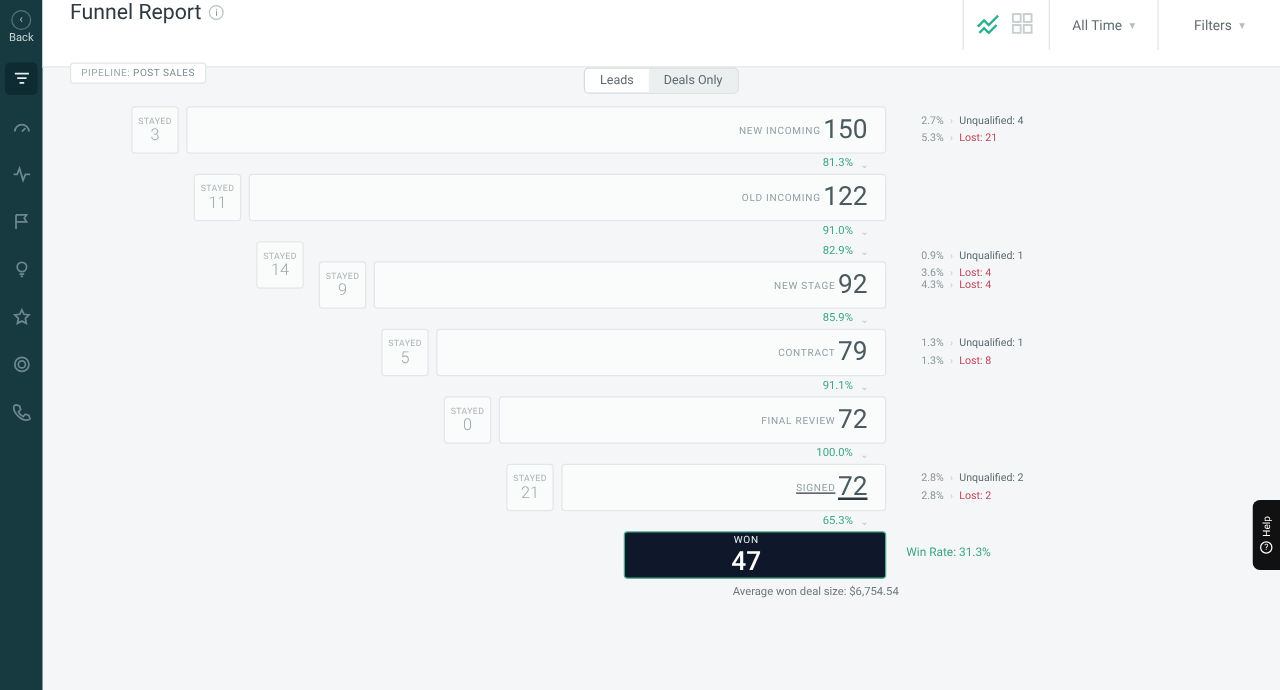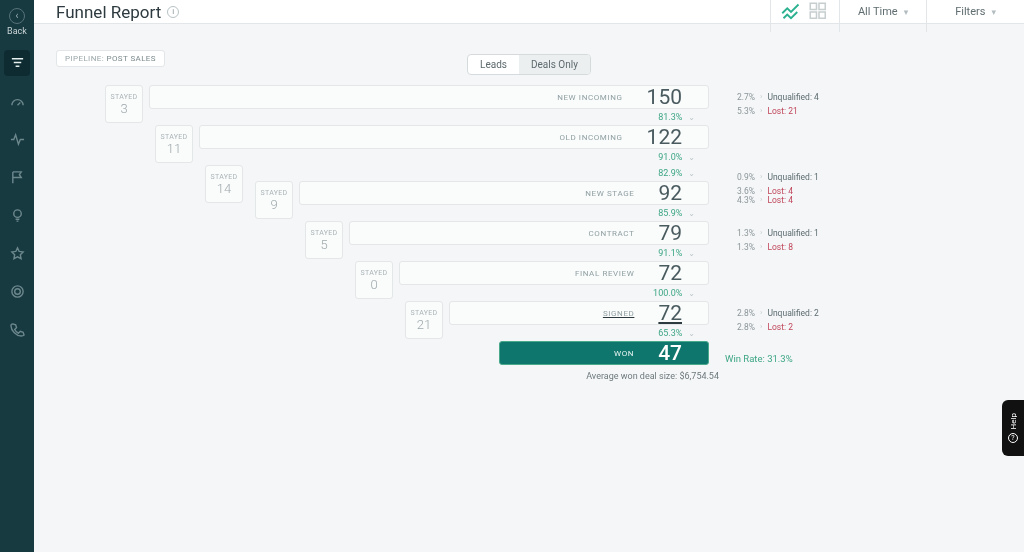--- a/index.html
+++ b/index.html
@@ -7,21 +7,21 @@
 
   
   .sidebar { position:absolute; left:0; top:0; bottom:0; width:34px; background:#173940; display:flex; flex-direction:column; align-items:center; padding-top:4px; }
   .sidebar .back { width:100%; text-align:center; color:#c9d5d7; font-size:9px; padding:4px 0 8px; cursor:pointer; }
   .sidebar .back .circ { width:16px; height:16px; border:1px solid #567379; border-radius:50%; margin:0 auto 2px; color:#9fb6ba; font-size:10px; line-height:14px; }
   .sidebar .item { width:26px; height:26px; margin:6px 0; display:flex; align-items:center; justify-content:center; color:#6c888d; border-radius:4px; cursor:pointer; }
   .sidebar .item.active { background:#0d2b31; color:#e7efef; }
   .sidebar svg { width:15px; height:15px; fill:none; stroke:currentColor; stroke-width:1.5; }
 
   
-  .header { position:absolute; left:34px; right:0; top:0; height:24px; background:#fff; border-bottom:1px solid #e2e6e8; display:flex; align-items:center; }
+  .header { position:absolute; left:34px; right:0; top:0; height:54px; background:#fff; border-bottom:1px solid #e2e6e8; display:flex; align-items:flex-start; }
   .title-wrap { display:flex; align-items:center; gap:6px; padding-left:22px; }
   .title { font-size:17px; font-weight:400; color:#2d3a3f; }
   .info { width:12px; height:12px; border:1px solid #b8c2c5; border-radius:50%; font-size:8px; color:#8a9699; display:flex; align-items:center; justify-content:center; }
   .header-spacer { flex:1; }
   .hbtn { height:40px; border-left:1px solid #e2e6e8; padding:0 18px; display:flex; align-items:center; gap:6px; color:#606d71; cursor:pointer; font-size:11px; }
   .hbtn .chev { color:#b3bdc0; font-size:9px; }
   .viewtoggle { height:40px; border-left:1px solid #e2e6e8; display:flex; align-items:center; padding:0 10px; gap:8px; }
   .vt { width:20px; height:20px; display:flex; align-items:center; justify-content:center; color:#b3bdc0; cursor:pointer; }
   .vt.active { color:#2bb18f; }
 
@@ -36,23 +36,23 @@
   .tabgroup .tab { padding:4px 12px; font-size:10px; color:#5d6a6e; cursor:pointer; }
   .tabgroup .tab.active { background:#eceff0; }
 
   
   .funnel { width:760px; margin:0 auto; }
   .stagewrap { position:relative; margin-bottom:0; }
   .stayed { position:absolute; top:0; width:38px; height:38px; background:#fafbfb; border:1px solid #e3e7e8; border-radius:3px; display:flex; flex-direction:column; align-items:center; justify-content:center; color:#aab4b7; }
   .stayed .slab { font-size:7px; letter-spacing:.3px; }
   .stayed .snum { font-size:13px; font-weight:300; color:#9ea9ac; }
 
-  .bar { height:24px; border-radius:3px; display:flex; align-items:center; justify-content:flex-end; padding-right:26px; gap:24px; position:relative; }
+  .bar { height:38px; border-radius:3px; display:flex; align-items:center; justify-content:flex-end; padding-right:14px; gap:2px; position:relative; }
   .bar.reg { background:#fafbfb; border:1px solid #e3e7e8; }
-  .bar.won { background:#0f766e; border:1px solid #49a98b; }
+  .bar.won { background:#0f172a; border:1px solid #49a98b;flex-direction:column; }
   .bar .slabel { font-size:8px; letter-spacing:.6px; color:#90a0a3; }
   .bar .snum { font-size:21px; font-weight:400; color:#4a5b5f; }
   .bar.won .slabel { color:#e9f6f1; }
   .bar.won .snum { color:#fff; font-weight:500; }
 
   .rate-row { display:flex; justify-content:flex-end; align-items:center; gap:6px; height:16px; padding-right:14px; }
   .rate { color:#3da685; font-size:9px; }
   .rate-chev { color:#bac5c8; font-size:8px; cursor:pointer; }
 
   .side { position:absolute; left:576px; top:0; width:180px; font-size:8.5px; line-height:14px; }

